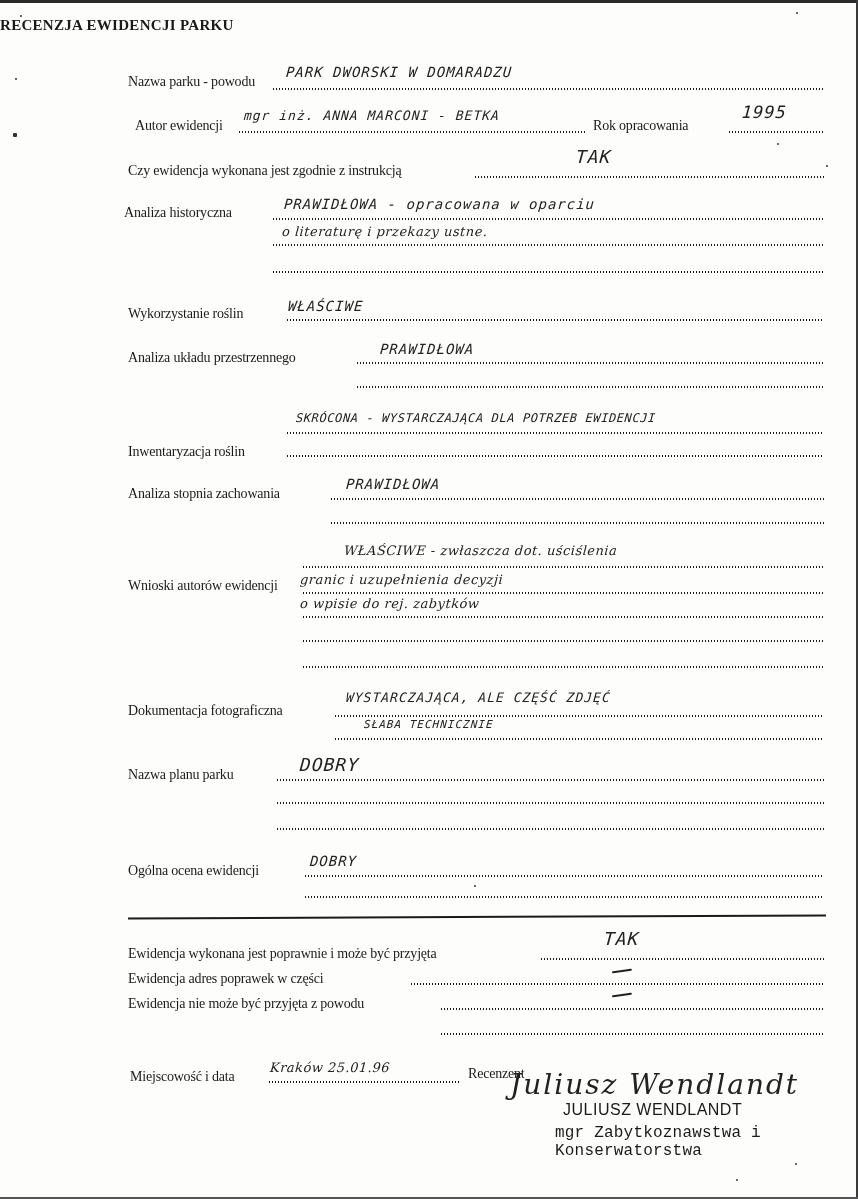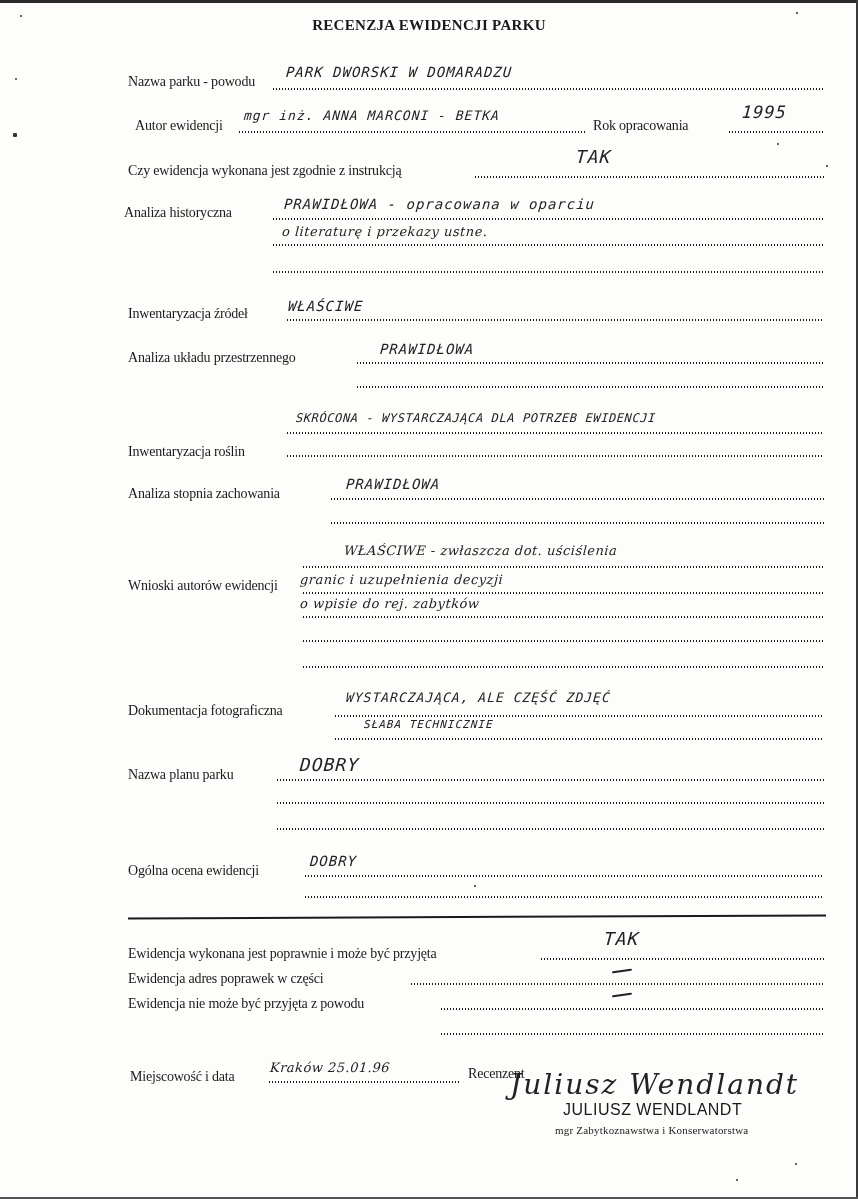--- a/index.html
+++ b/index.html
@@ -6,21 +6,21 @@
   body {
     width:858px; height:1199px; position:relative; overflow:hidden;
     background:#fdfdfb;
     font-family:"DejaVu Serif", serif;
     color:#1a1a1a;
   }
   .topbar { position:absolute; left:0; top:0; width:858px; height:3px; background:#2a2a2a; }
   .rightbar { position:absolute; right:0; top:0; width:2px; height:1199px; background:#3a3a3a; }
   .bottombar { position:absolute; left:0; bottom:0; width:858px; height:2px; background:#555; }
   .title {
-    position:absolute; top:17px; left:0; width:858px; text-align:center;
+    position:absolute; top:17px; left:0; width:858px; text-align:left;
     font-family:"Liberation Serif", serif; font-weight:bold; font-size:15px;
     letter-spacing:0.3px;
   }
   .label {
     position:absolute; font-family:"Liberation Serif", serif; font-size:14px;
     white-space:nowrap; letter-spacing:-0.2px;
   }
   .dots {
     position:absolute; height:2px;
     background-image: radial-gradient(circle, #1a1a1a 0.9px, transparent 1.1px);
@@ -36,22 +36,22 @@
   .dash { position:absolute; width:20px; height:2px; background:#222; transform:rotate(-8deg); border-radius:1px; }
   .sig {
     position:absolute; left:510px; top:1068px; font-family:"DejaVu Serif", serif;
     font-style:italic; font-size:28px; color:#222; letter-spacing:2px;
   }
   .stamp-name {
     position:absolute; left:563px; top:1101px; font-family:"Liberation Sans", sans-serif;
     font-size:16px; letter-spacing:0.5px; color:#1a1a1a;
   }
   .stamp-sub {
-    position:absolute; left:555px; top:1124px; font-family:Liberation Serif, serif;
-    font-size:11px; color:#1a1a1a; letter-spacing:0.2px;
+    position:absolute; left:555px; top:1124px; font-family:Liberation Mono, monospace;
+    font-size:16px; color:#1a1a1a; letter-spacing:0.2px;
   }
   .speck { position:absolute; width:2px; height:2px; background:#333; border-radius:1px; }
 </style>
 </head>
 <body>
 
 <div class="topbar"></div>
 <div class="rightbar"></div>
 <div class="bottombar"></div>
 
@@ -72,21 +72,21 @@
 <div class="dots" style="left:474px;top:176px;width:350px"></div>
 <div class="hw" style="left:576px;top:146px;font-size:18px">TAK</div>
 
 <div class="label" style="left:124px;top:205px">Analiza historyczna</div>
 <div class="dots" style="left:272px;top:218px;width:552px"></div>
 <div class="hw" style="left:284px;top:196px">PRAWIDŁOWA - opracowana w oparciu</div>
 <div class="dots" style="left:272px;top:244px;width:552px"></div>
 <div class="hw cursive" style="left:282px;top:224px">o literaturę i przekazy ustne.</div>
 <div class="dots" style="left:272px;top:271px;width:552px"></div>
 
-<div class="label" style="left:128px;top:306px">Inwentaryzacja źródeł</div>
+<div class="label" style="left:128px;top:306px">Wykorzystanie roślin</div>
 <div class="dots" style="left:286px;top:319px;width:538px"></div>
 <div class="hw" style="left:288px;top:298px">WŁAŚCIWE</div>
 
 <div class="label" style="left:128px;top:350px">Analiza układu przestrzennego</div>
 <div class="dots" style="left:356px;top:362px;width:468px"></div>
 <div class="hw" style="left:380px;top:341px">PRAWIDŁOWA</div>
 <div class="dots" style="left:356px;top:386px;width:468px"></div>
 
 <div class="label" style="left:128px;top:444px">Inwentaryzacja roślin</div>
 <div class="dots" style="left:286px;top:432px;width:538px"></div>

